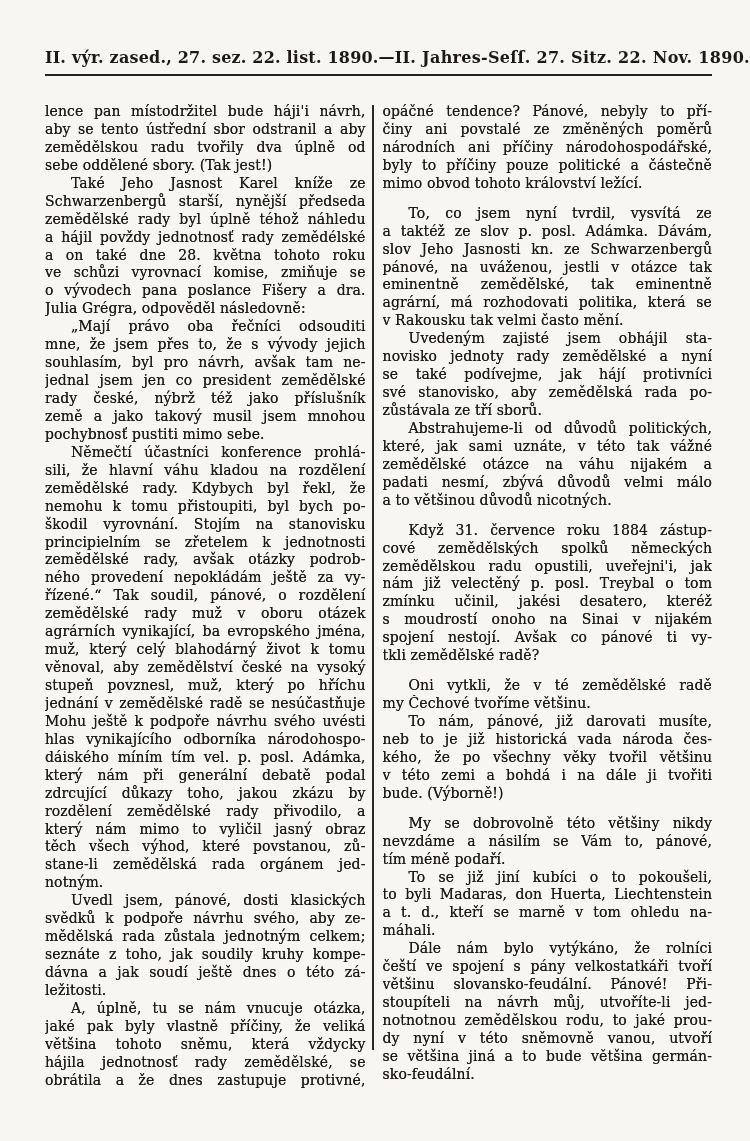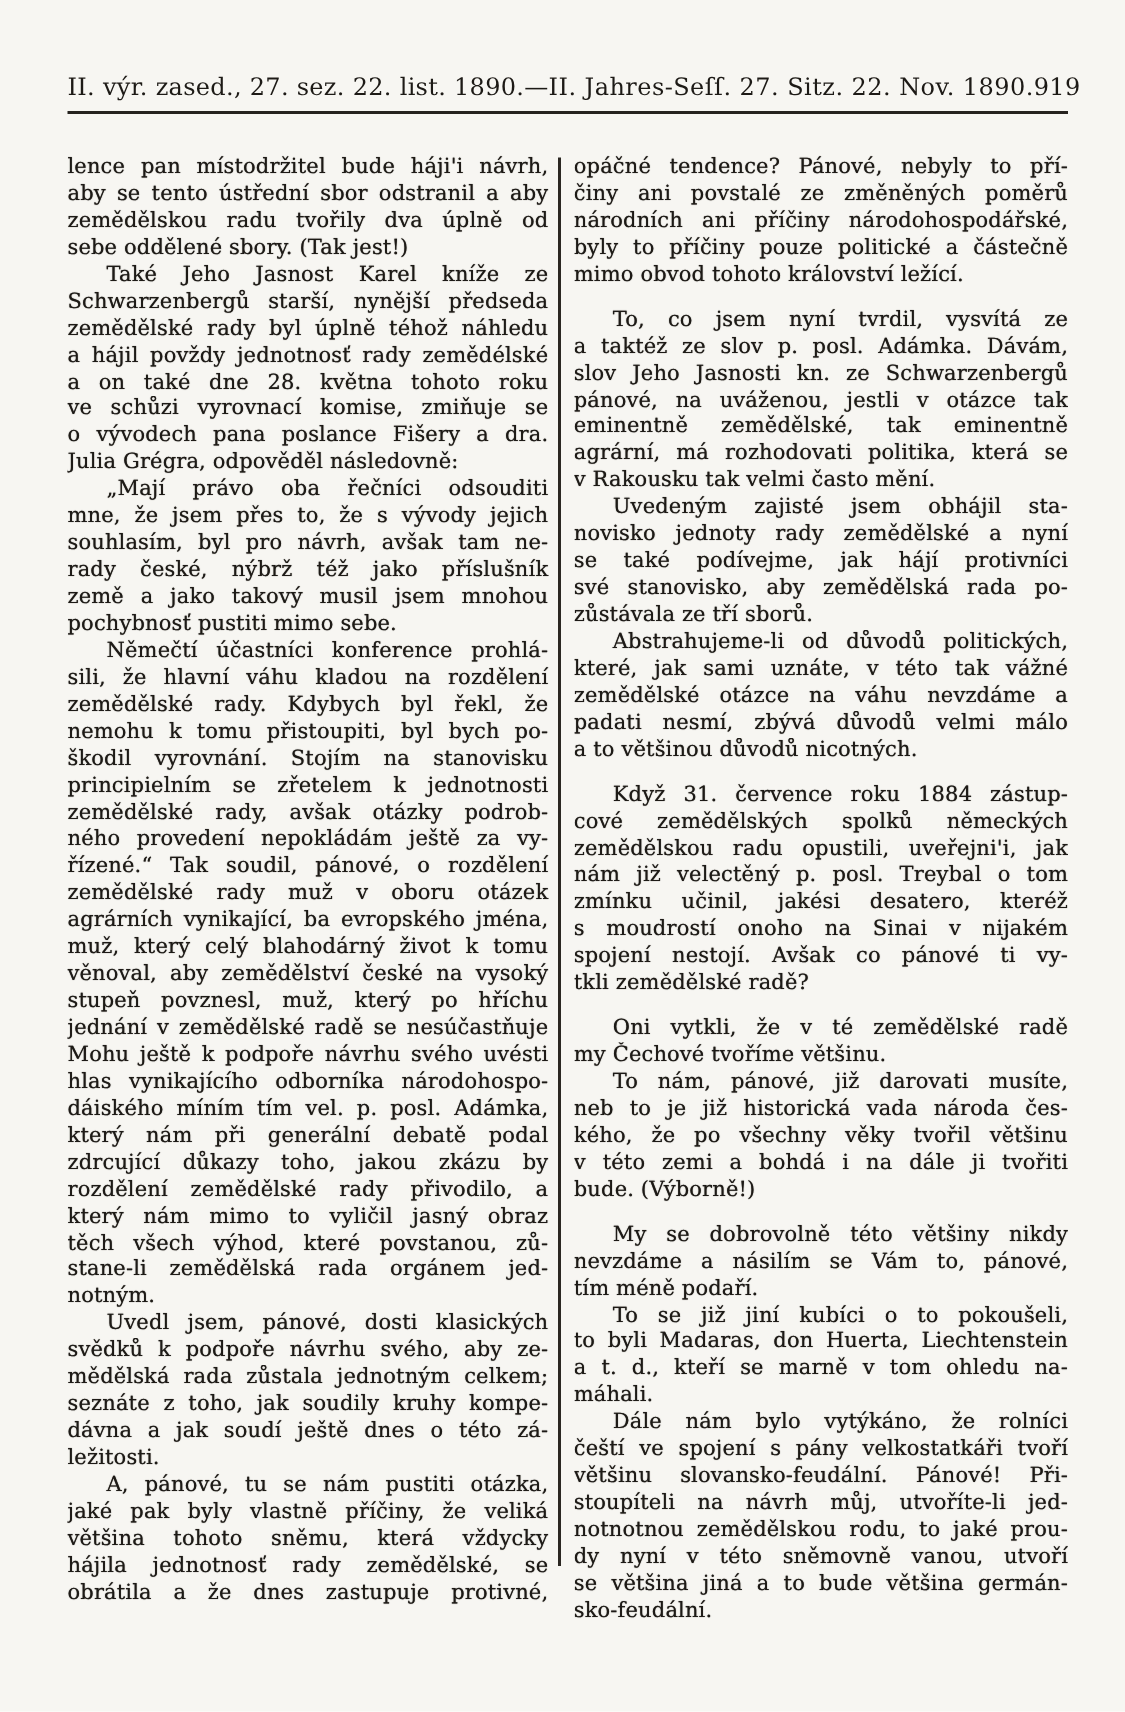--- a/index.html
+++ b/index.html
@@ -16,21 +16,21 @@
     box-sizing: border-box;
     width: 750px;
     height: 1141px;
     padding: 48px 38px 0 45px;
     background: #f7f6f2;
   }
   .header {
     display: flex;
     justify-content: space-between;
     align-items: baseline;
-    font-weight: normal;
+    font-weight: bold;
     font-size: 16px;
     letter-spacing: 0.2px;
     padding-bottom: 7px;
     border-bottom: 2px solid #26231f;
     white-space: nowrap;
   }
   .header .fraktur {
     letter-spacing: 0.3px;
   }
   .columns {
@@ -86,20 +86,21 @@
           <div class="line">a hájil povždy jednotnosť rady zemědélské</div>
           <div class="line">a on také dne 28. května tohoto roku</div>
           <div class="line">ve schůzi vyrovnací komise, zmiňuje se</div>
           <div class="line">o vývodech pana poslance Fišery a dra.</div>
           <div class="line last">Julia Grégra, odpověděl následovně:</div>
         </div>
         <div class="para">
           <div class="line indent">„Mají právo oba řečníci odsouditi</div>
           <div class="line">mne, že jsem přes to, že s vývody jejich</div>
           <div class="line">souhlasím, byl pro návrh, avšak tam ne-</div>
+          <div class="line">jednal jsem jen co president zemědělské</div>
           <div class="line">rady české, nýbrž též jako příslušník</div>
           <div class="line">země a jako takový musil jsem mnohou</div>
           <div class="line last">pochybnosť pustiti mimo sebe.</div>
         </div>
         <div class="para">
           <div class="line indent">Němečtí účastníci konference prohlá-</div>
           <div class="line">sili, že hlavní váhu kladou na rozdělení</div>
           <div class="line">zemědělské rady. Kdybych byl řekl, že</div>
           <div class="line">nemohu k tomu přistoupiti, byl bych po-</div>
           <div class="line">škodil vyrovnání. Stojím na stanovisku</div>
@@ -126,21 +127,21 @@
         </div>
         <div class="para">
           <div class="line indent">Uvedl jsem, pánové, dosti klasických</div>
           <div class="line">svědků k podpoře návrhu svého, aby ze-</div>
           <div class="line">mědělská rada zůstala jednotným celkem;</div>
           <div class="line">seznáte z toho, jak soudily kruhy kompe-</div>
           <div class="line">dávna a jak soudí ještě dnes o této zá-</div>
           <div class="line last">ležitosti.</div>
         </div>
         <div class="para">
-          <div class="line indent">A, pánové, tu se nám pustiti otázka,</div>
+          <div class="line indent">A, úplně, tu se nám vnucuje otázka,</div>
           <div class="line">jaké pak byly vlastně příčiny, že veliká</div>
           <div class="line">většina tohoto sněmu, která vždycky</div>
           <div class="line">hájila jednotnosť rady zemědělské, se</div>
           <div class="line">obrátila a že dnes zastupuje protivné,</div>
         </div>
       </div>
     <div class="divider"></div>
     <div class="col col-right" id="col-right">
         <div class="para">
           <div class="line">opáčné tendence? Pánové, nebyly to pří-</div>
@@ -161,21 +162,21 @@
         <div class="para">
           <div class="line indent">Uvedeným zajisté jsem obhájil sta-</div>
           <div class="line">novisko jednoty rady zemědělské a nyní</div>
           <div class="line">se také podívejme, jak hájí protivníci</div>
           <div class="line">své stanovisko, aby zemědělská rada po-</div>
           <div class="line last">zůstávala ze tří sborů.</div>
         </div>
         <div class="para">
           <div class="line indent">Abstrahujeme-li od důvodů politických,</div>
           <div class="line">které, jak sami uznáte, v této tak vážné</div>
-          <div class="line">zemědělské otázce na váhu nevzdáme a</div>
+          <div class="line">zemědělské otázce na váhu nijakém a</div>
           <div class="line">padati nesmí, zbývá důvodů velmi málo</div>
           <div class="line last">a to většinou důvodů nicotných.</div>
         </div>
         <div class="para gap">
           <div class="line indent">Když 31. července roku 1884 zástup-</div>
           <div class="line">cové zemědělských spolků německých</div>
           <div class="line">zemědělskou radu opustili, uveřejni'i, jak</div>
           <div class="line">nám již velectěný p. posl. Treybal o tom</div>
           <div class="line">zmínku učinil, jakési desatero, kteréž</div>
           <div class="line">s moudrostí onoho na Sinai v nijakém</div>

